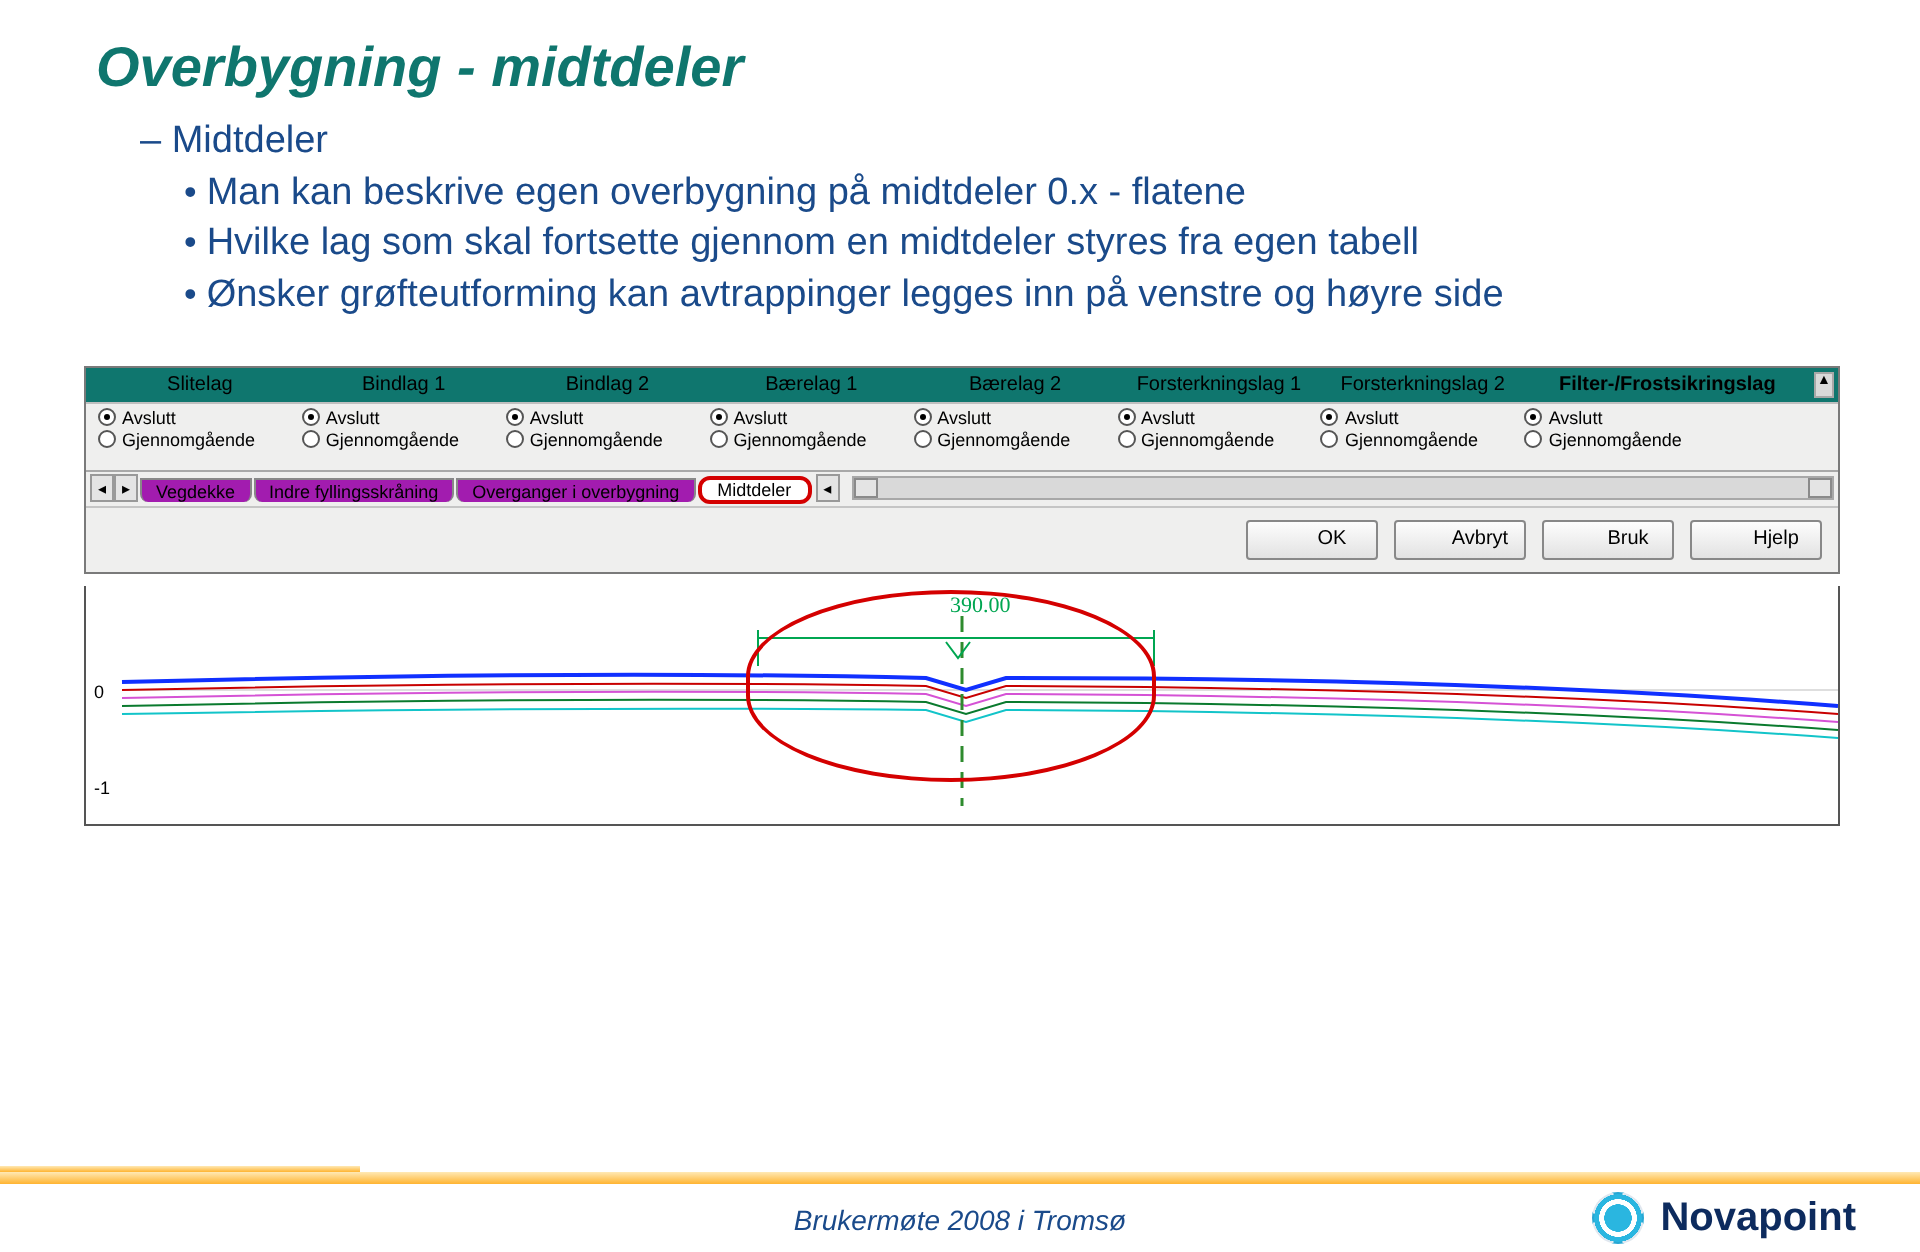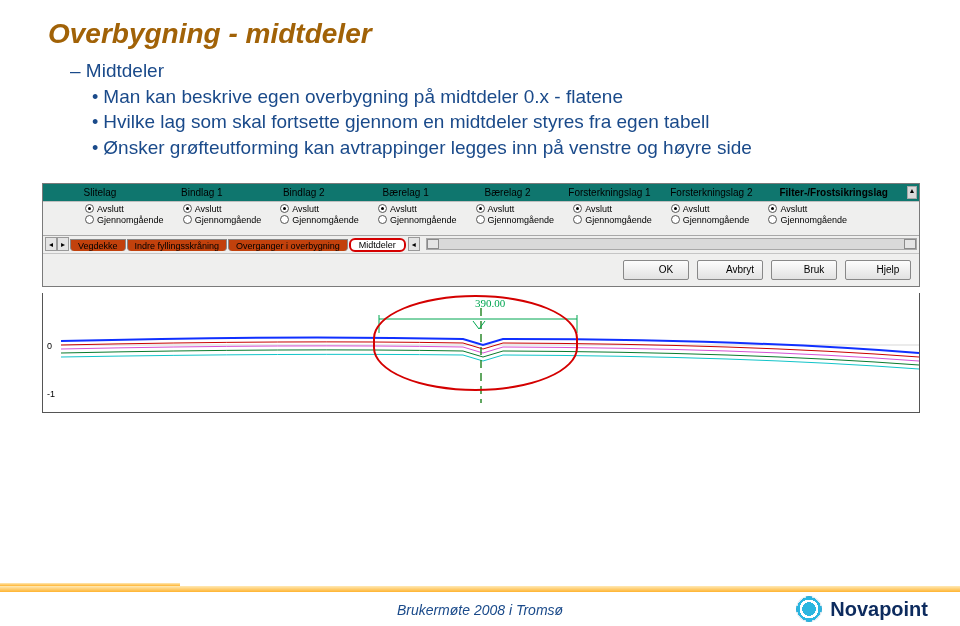--- a/index.html
+++ b/index.html
@@ -5,21 +5,21 @@
   * { box-sizing: border-box; margin: 0; padding: 0; }
   body {
     width: 960px;
     height: 626px;
     background: #fff;
     font-family: Verdana, Arial, sans-serif;
     position: relative;
     overflow: hidden;
   }
   .title {
-    color: #a16207;
+    color: #0f766e;
     font-size: 28px;
     font-style: italic;
     font-weight: bold;
     padding: 18px 0 8px 48px;
   }
   .content {
     padding: 0 0 0 70px;
     color: #1a4a8a;
     font-size: 19px;
     line-height: 1.35;
@@ -64,21 +64,20 @@
     width: 10px;
     background: #d9d9d9;
     border: 1px solid #a8a8a8;
     display:flex; align-items:flex-start; justify-content:center;
     font-size:7px;
   }
   .radios {
     display: flex;
     padding: 2px 14px 10px 6px;
     position: relative;
-    margin-left: 36px;
   }
   .rcol {
     flex: 1;
     display: flex;
     flex-direction: column;
     gap: 1px;
     font-size: 9px;
   }
   .rcol.last { flex: 1.4; }
   .opt { display: flex; align-items: center; gap: 3px; white-space: nowrap; }
@@ -103,21 +102,21 @@
   }
   .tabbtn {
     width: 12px; height: 14px;
     border: 1px solid #999; background: #e4e4e4;
     display:flex;align-items:center;justify-content:center;
     font-size:8px;
   }
   .tab {
     border: 1px solid #888;
     border-bottom: none;
-    background: #c2410c;
+    background: #a21caf;
     padding: 1px 7px 0 7px;
     margin-left: 1px;
     border-radius: 0 0 4px 4px;
     position: relative;
     top: 1px;
   }
   .tab.active {
     background: #fff;
     border: 2px solid #d40000;
     border-radius: 6px;

